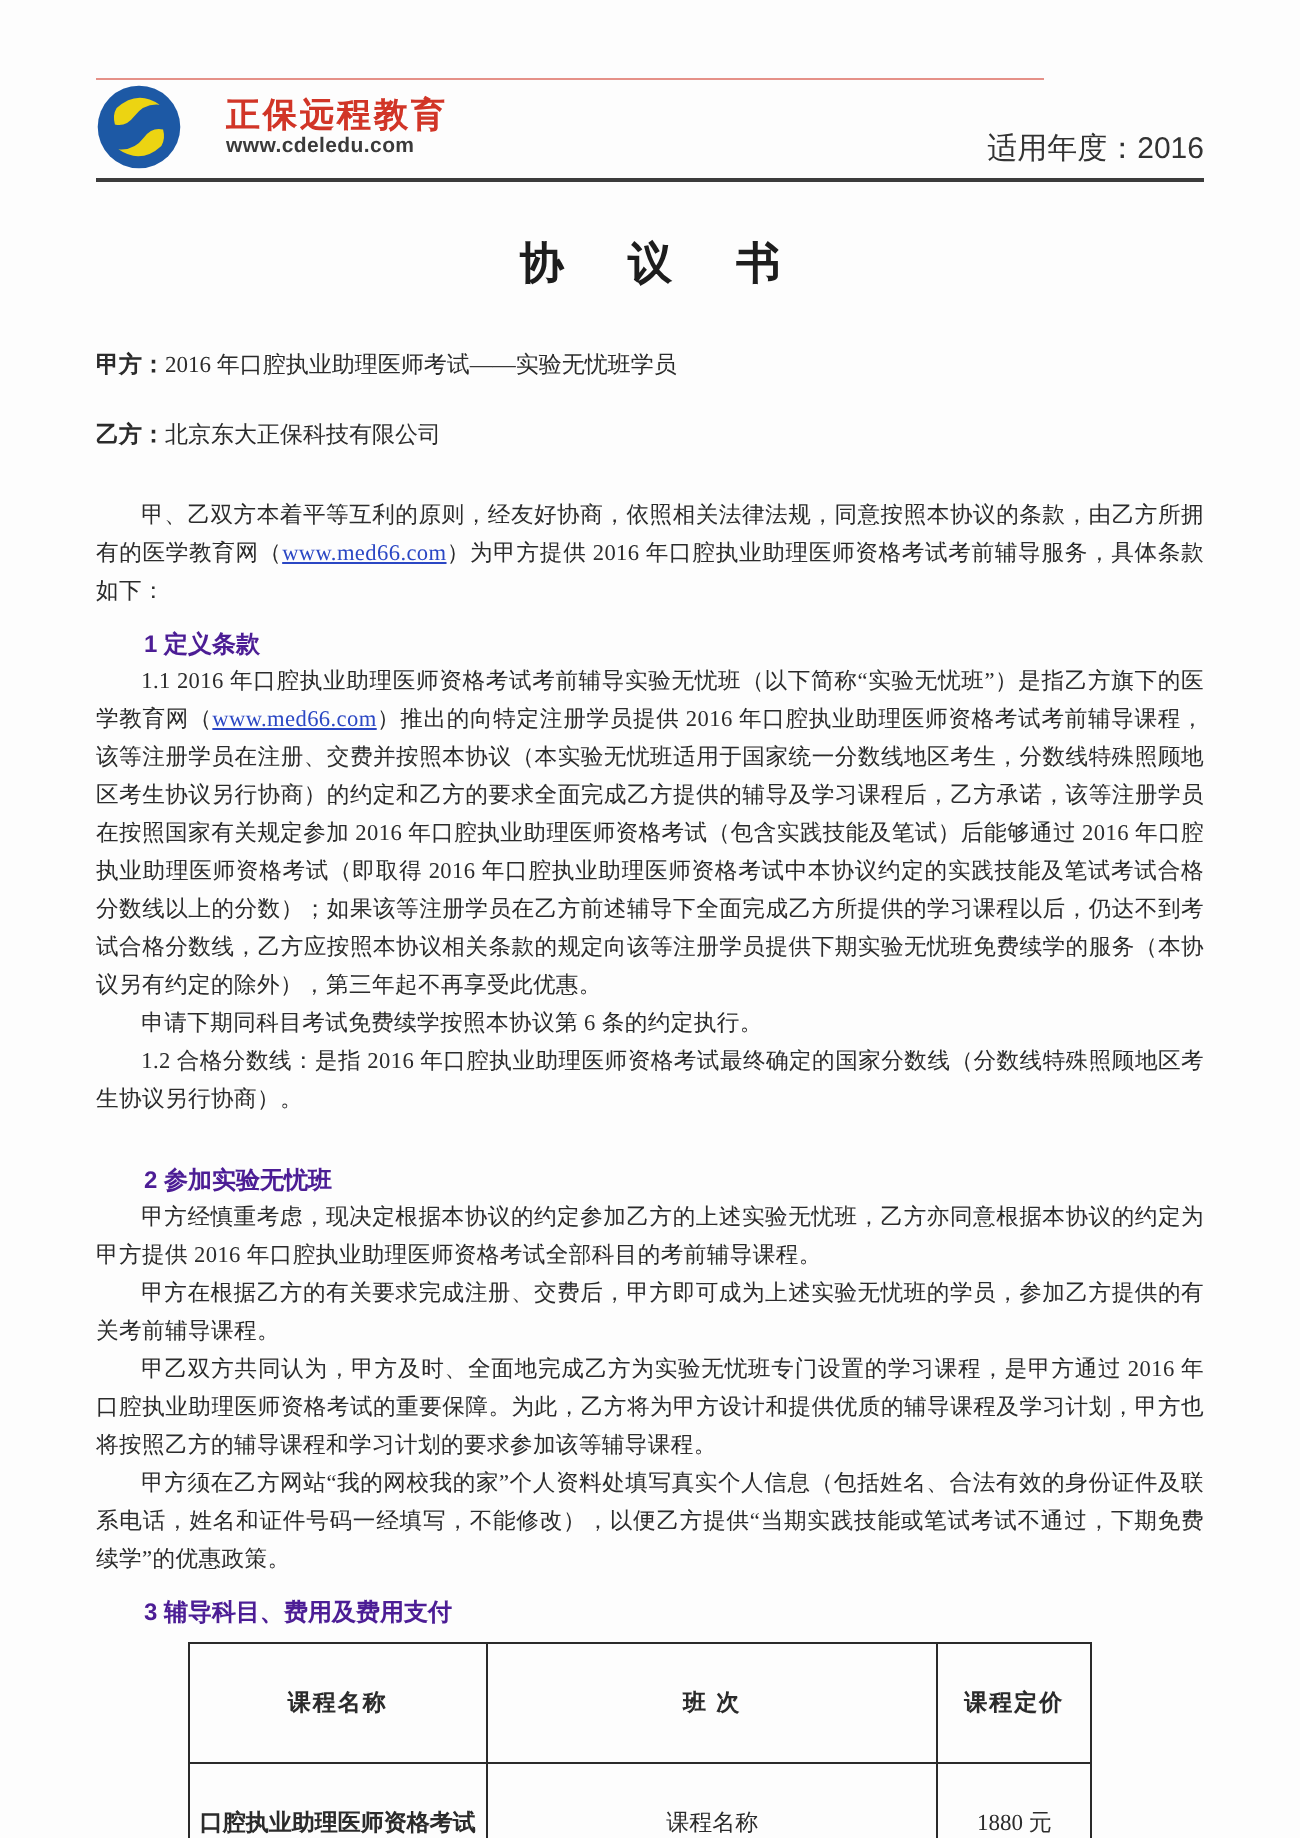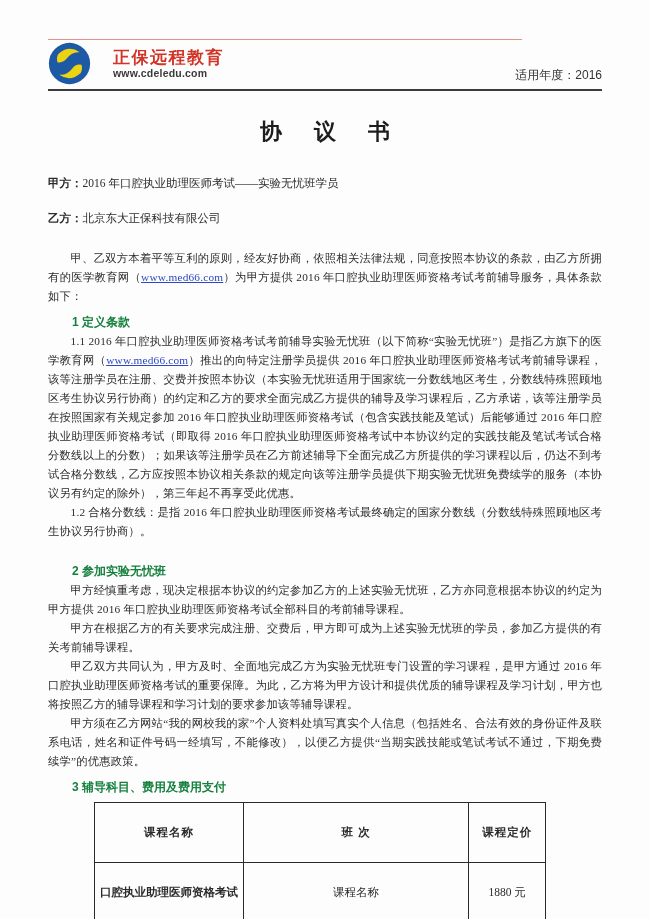--- a/index.html
+++ b/index.html
@@ -27,42 +27,42 @@
   .brand-name{
     font-family:"Liberation Sans","DejaVu Sans",sans-serif;
     font-weight:700;font-size:17px;letter-spacing:1.5px;color:#d13527;line-height:1.15;
   }
   .brand-url{
     font-family:"Liberation Sans","DejaVu Sans",sans-serif;
     font-weight:700;font-size:10.5px;color:#3a3a3a;letter-spacing:.2px;
   }
   .year-label{
     font-family:"Liberation Sans","DejaVu Sans",sans-serif;
-    font-size:12px;color:#333;padding-bottom:1px;
+    font-size:15px;color:#333;padding-bottom:1px;
   }
   .head-rule{border:none;border-top:2px solid #3c3c3c;margin:4px 0 0 0;}
   
   .doc-title{
     margin:26px 0 0 0;text-align:center;
     font-family:"Liberation Sans","DejaVu Sans",sans-serif;
     font-size:22px;font-weight:700;letter-spacing:13px;padding-left:13px;
     color:#1d1d1d;
   }
   .party{margin:0;font-size:11.5px;line-height:19px;}
   .party.first{margin-top:27px;}
   .party.second{margin-top:16px;}
   .party b{font-family:"Liberation Sans","DejaVu Sans",sans-serif;font-weight:700;}
   .p{
     margin:0;font-size:11.3px;line-height:19px;
     text-align:justify;text-indent:2em;letter-spacing:.2px;
   }
   .intro{margin-top:21px;}
   .h{
     margin:0;font-family:"Liberation Sans","DejaVu Sans",sans-serif;
-    font-weight:700;font-size:12px;line-height:19px;text-indent:2em;color:#15803d;
+    font-weight:700;font-size:12px;line-height:19px;text-indent:2em;color:#4c1d95;
   }
   .h.h1{margin-top:7px;}
   .h.h2{margin-top:21px;}
   .h.h3{margin-top:7px;}
   .link{color:#2b47c4;text-decoration:underline;cursor:pointer;}
   
   .fee-table{
     border-collapse:collapse;margin:5px 0 2px 46px;
     width:452px;table-layout:fixed;
   }
@@ -105,20 +105,21 @@
 
     <h1 class="doc-title">协 议 书</h1>
 
     <p class="party first"><b>甲方：</b><span>2016 年口腔执业助理医师考试——实验无忧班学员</span></p>
     <p class="party second"><b>乙方：</b><span>北京东大正保科技有限公司</span></p>
 
     <p class="p intro"><span>甲、乙双方本着平等互利的原则，经友好协商，依照相关法律法规，同意按照本协议的条款，由乙方所拥有的医学教育网（</span><a class="link">www.med66.com</a><span>）为甲方提供 2016 年口腔执业助理医师资格考试考前辅导服务，具体条款如下：</span></p>
 
     <p class="h h1">1 定义条款</p>
     <p class="p"><span>1.1 2016 年口腔执业助理医师资格考试考前辅导实验无忧班（以下简称“实验无忧班”）是指乙方旗下的医学教育网（</span><a class="link">www.med66.com</a><span>）推出的向特定注册学员提供 2016 年口腔执业助理医师资格考试考前辅导课程，该等注册学员在注册、交费并按照本协议（本实验无忧班适用于国家统一分数线地区考生，分数线特殊照顾地区考生协议另行协商）的约定和乙方的要求全面完成乙方提供的辅导及学习课程后，乙方承诺，该等注册学员在按照国家有关规定参加 2016 年口腔执业助理医师资格考试（包含实践技能及笔试）后能够通过 2016 年口腔执业助理医师资格考试（即取得 2016 年口腔执业助理医师资格考试中本协议约定的实践技能及笔试考试合格分数线以上的分数）；如果该等注册学员在乙方前述辅导下全面完成乙方所提供的学习课程以后，仍达不到考试合格分数线，乙方应按照本协议相关条款的规定向该等注册学员提供下期实验无忧班免费续学的服务（本协议另有约定的除外），第三年起不再享受此优惠。</span></p>
+    <p class="p">申请下期同科目考试免费续学按照本协议第 6 条的约定执行。</p>
     <p class="p">1.2 合格分数线：是指 2016 年口腔执业助理医师资格考试最终确定的国家分数线（分数线特殊照顾地区考生协议另行协商）。</p>
 
     <p class="h h2">2  参加实验无忧班</p>
     <p class="p">甲方经慎重考虑，现决定根据本协议的约定参加乙方的上述实验无忧班，乙方亦同意根据本协议的约定为甲方提供 2016 年口腔执业助理医师资格考试全部科目的考前辅导课程。</p>
     <p class="p">甲方在根据乙方的有关要求完成注册、交费后，甲方即可成为上述实验无忧班的学员，参加乙方提供的有关考前辅导课程。</p>
     <p class="p">甲乙双方共同认为，甲方及时、全面地完成乙方为实验无忧班专门设置的学习课程，是甲方通过 2016 年口腔执业助理医师资格考试的重要保障。为此，乙方将为甲方设计和提供优质的辅导课程及学习计划，甲方也将按照乙方的辅导课程和学习计划的要求参加该等辅导课程。</p>
     <p class="p">甲方须在乙方网站“我的网校我的家”个人资料处填写真实个人信息（包括姓名、合法有效的身份证件及联系电话，姓名和证件号码一经填写，不能修改），以便乙方提供“当期实践技能或笔试考试不通过，下期免费续学”的优惠政策。</p>
 
     <p class="h h3">3 辅导科目、费用及费用支付</p>
 

